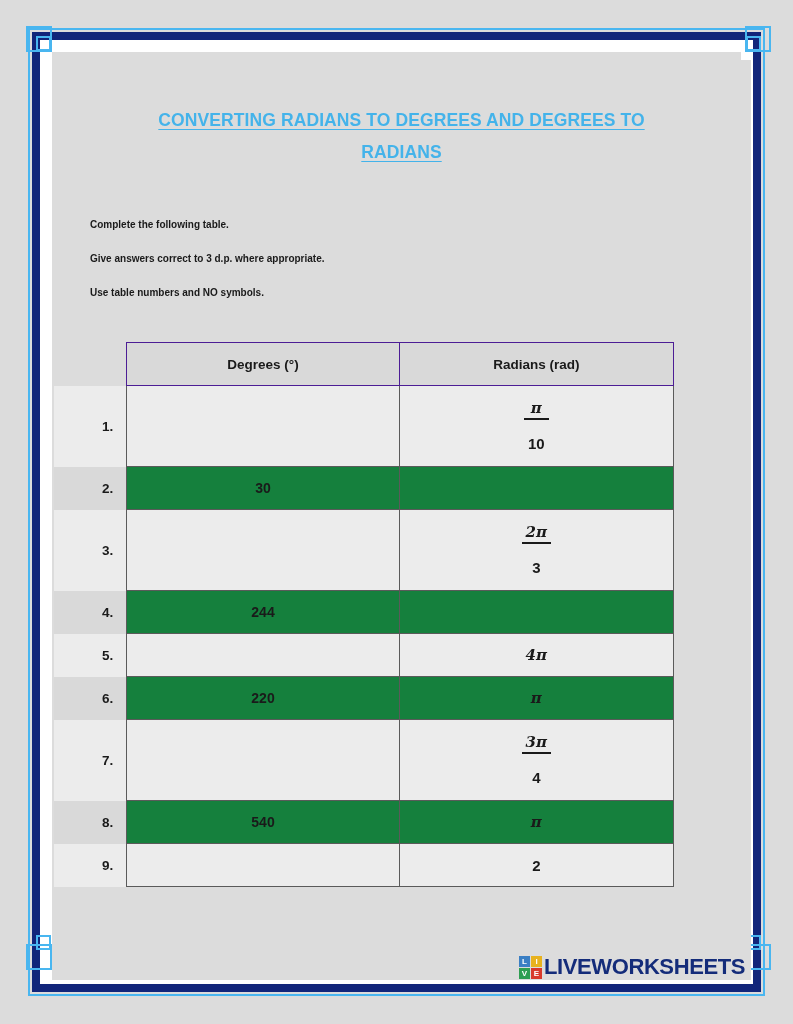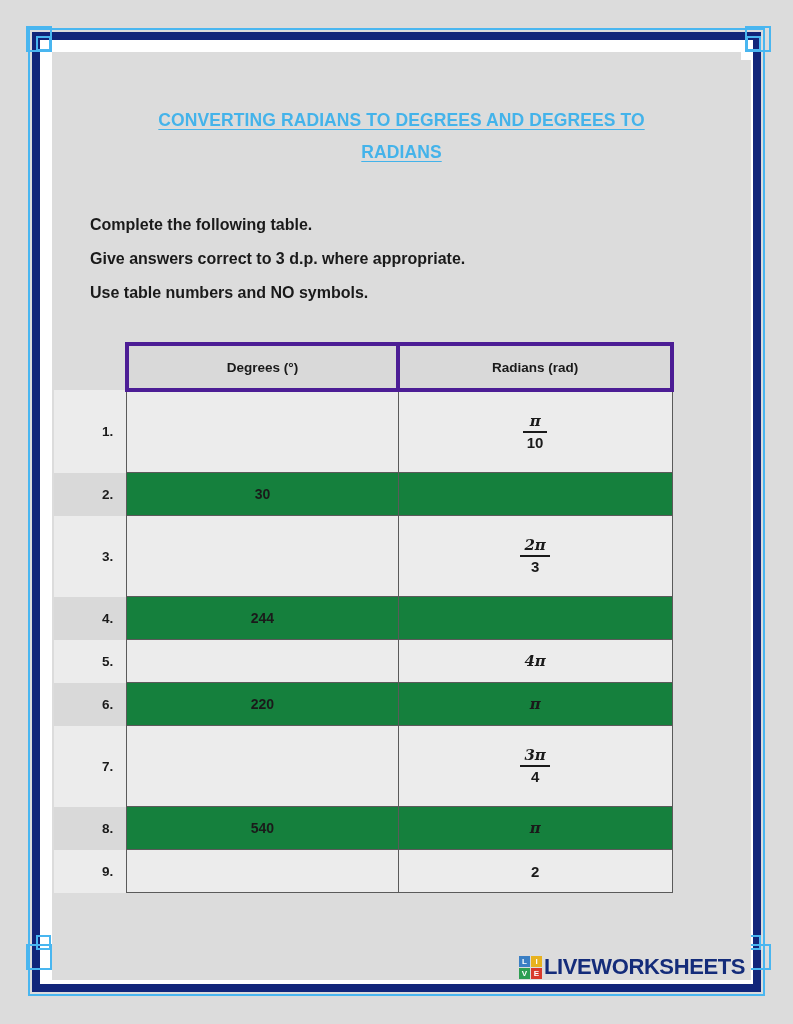--- a/index.html
+++ b/index.html
@@ -94,21 +94,21 @@
     display: inline;
     text-decoration: underline;
     text-underline-offset: 3px;
   }
 
   #instructions {
     margin: 0;
     padding: 40px 0 0 38px;
   }
   .instruction-line {
-    font-size: 16px;
+    font-size: 10px;
     font-weight: bold;
     color: #1a1a1a;
     line-height: 34px;
   }
 
   
   #table-wrap {
     margin: 32px 0 0 0;
     padding: 0 0 0 0;
     position: relative;
@@ -133,21 +133,21 @@
     text-align: right;
     padding-right: 13px;
     font-size: 13.5px;
     font-weight: bold;
     color: #1a1a1a;
     border: none;
     vertical-align: middle;
   }
 
   th.col-head {
-    border: 4px solid #4c1d95;
+    border: 1px solid #4c1d95;
     background: #d9d9d9;
     height: 42px;
     font-size: 13.5px;
     font-weight: bold;
     color: #1a1a1a;
     text-align: center;
     vertical-align: middle;
   }
   th.head-spacer {
     border: none;
@@ -180,21 +180,21 @@
     font-weight: bold;
     vertical-align: middle;
   }
   .frac .num {
     display: block;
     padding: 0 4px 1px 4px;
     border-bottom: 2px solid #1a1a1a;
   }
   .frac .den {
     display: block;
-    padding: 1px 4px 0 4px;
+    padding: 15px 4px 0 4px;
   }
   .pi {
     font-family: "DejaVu Serif", serif;
     font-style: italic;
     font-weight: bold;
   }
   .plain-val {
     font-size: 14px;
     font-weight: bold;
   }

